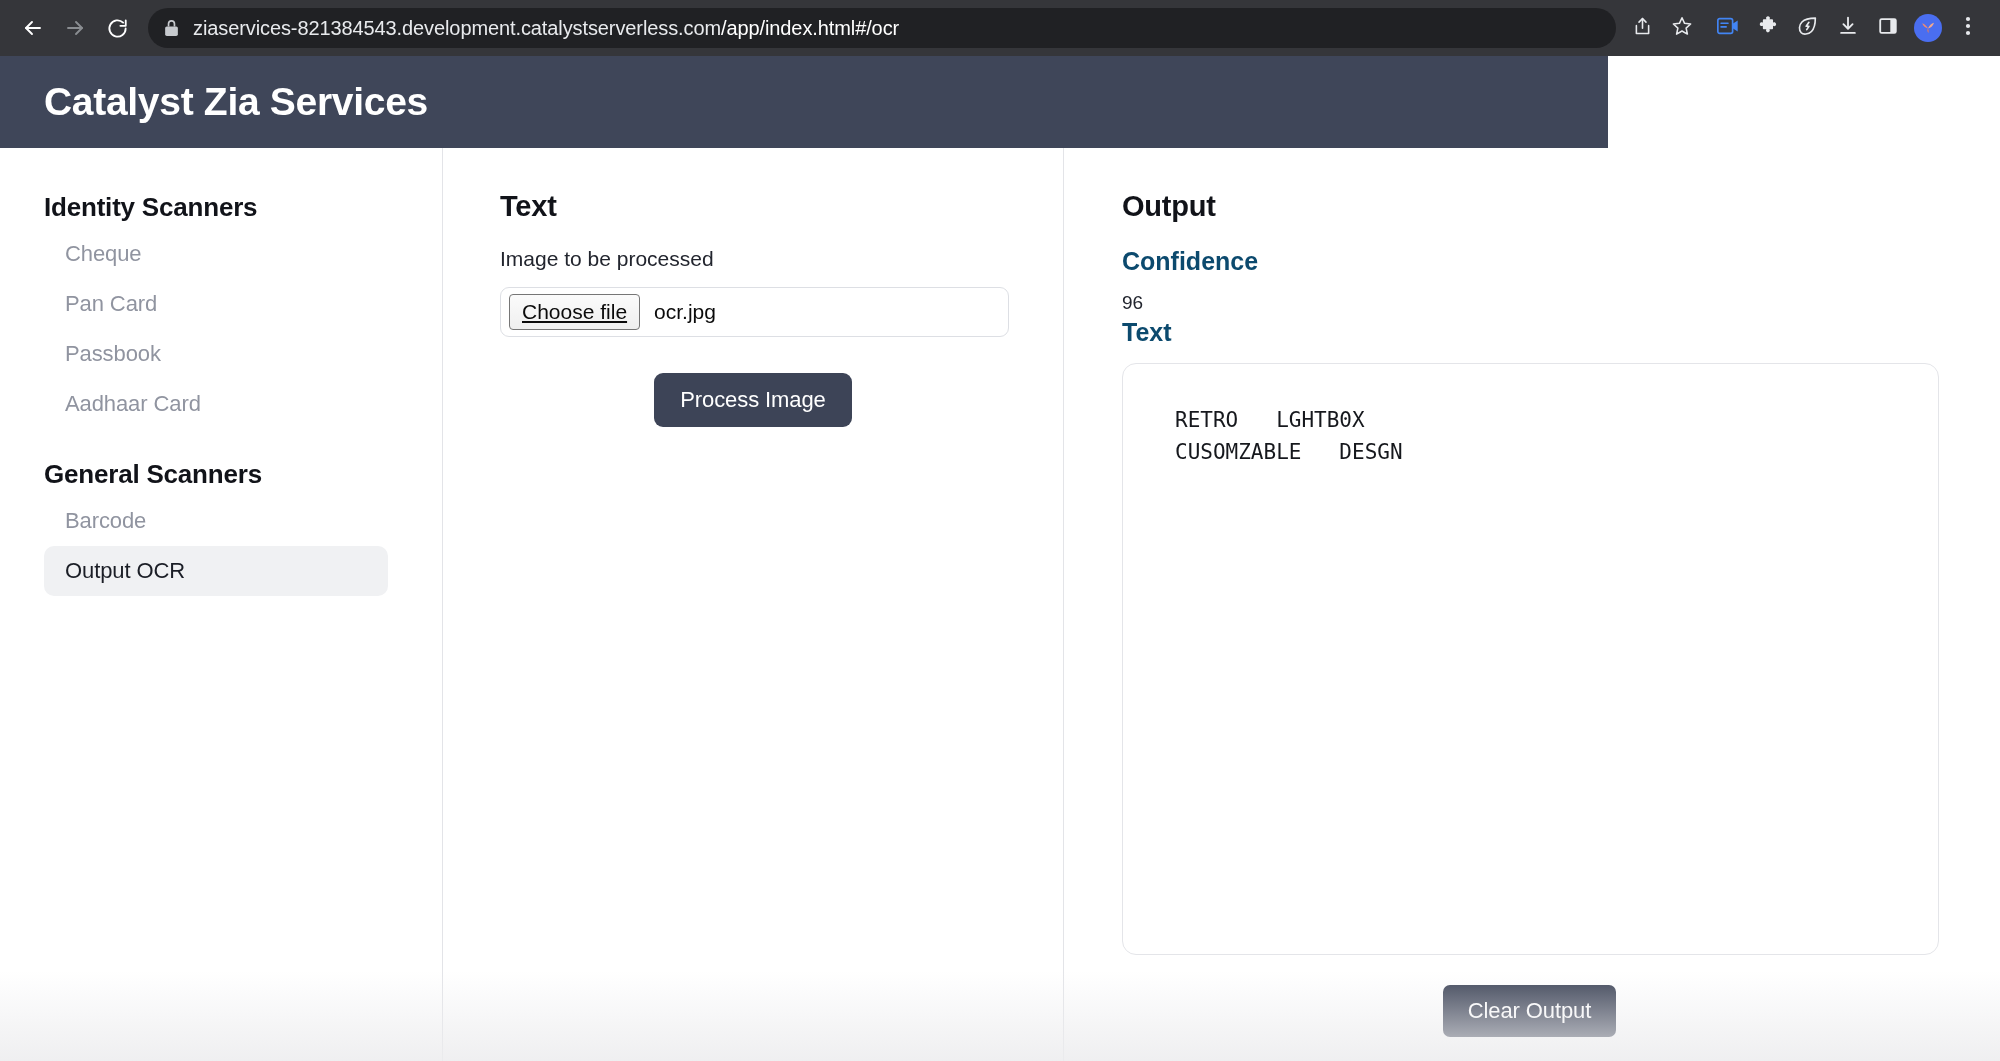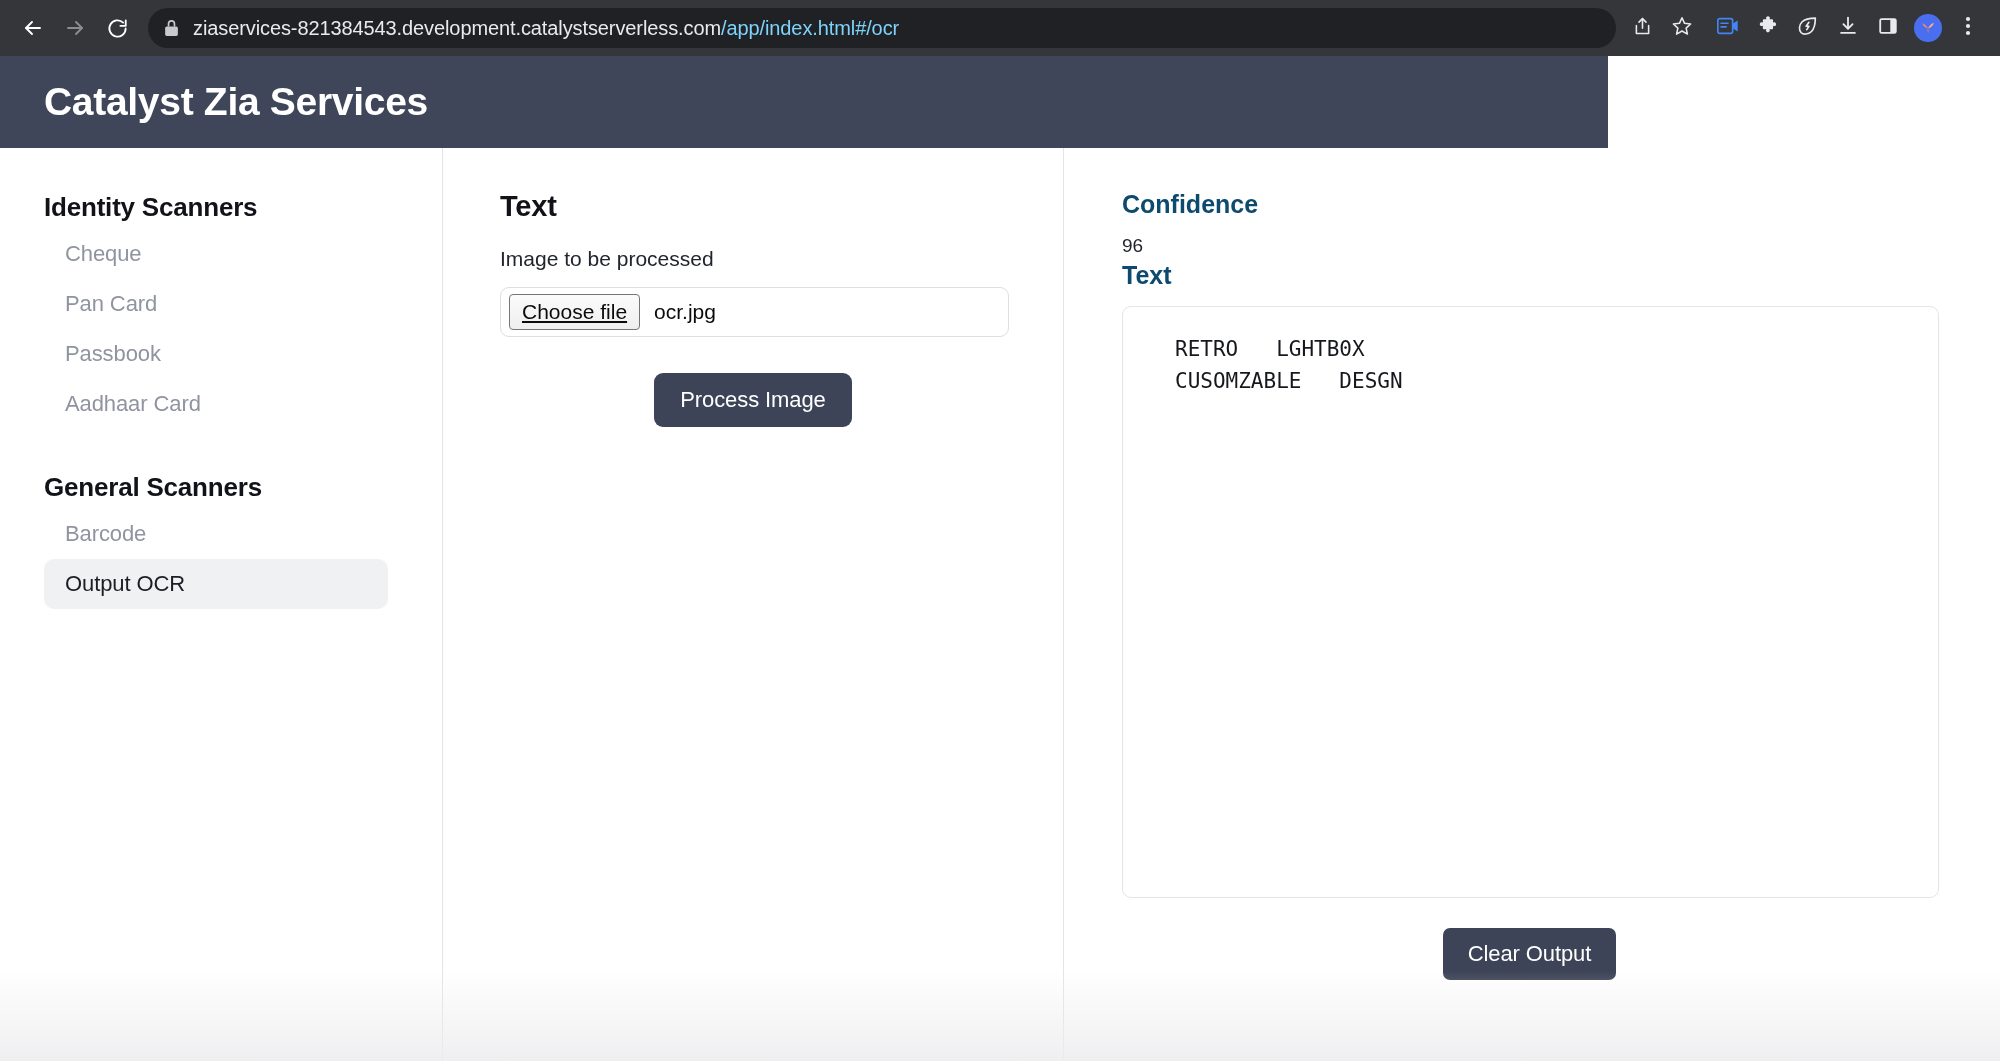--- a/index.html
+++ b/index.html
@@ -44,21 +44,21 @@
     min-width: 0;
   }
   .lock-icon { flex: 0 0 auto; margin-right: 14px; display:flex; }
   .url-text {
     font-size: 20px;
     color: #e8eaed;
     white-space: nowrap;
     overflow: hidden;
     letter-spacing: -0.1px;
   }
-  .url-text .path { color: #7dd3fc; text-align: center; }
+  .url-text .path { color: #ffffff; text-align: center; }
 
   .chrome-actions {
     display: flex;
     align-items: center;
     flex: 0 0 auto;
   }
   .omni-inline {
     display: flex;
     align-items: center;
     flex: 0 0 auto;
@@ -128,21 +128,21 @@
     width: 442px;
     padding: 44px 40px 0 44px;
   }
   .side-group-title {
     font-size: 26px;
     font-weight: bold;
     color: #111319;
     letter-spacing: -0.2px;
     margin-bottom: 6px;
   }
-  .side-group-title.second { margin-top: 43px; }
+  .side-group-title.second { margin-top: 30px; }
 
   .side-item {
     font-size: 22px;
     color: #9094a0;
     padding: 12px 0 12px 21px;
     border-radius: 10px;
     letter-spacing: -0.1px;
   }
   .side-item.active {
     background: #f0f1f3;
@@ -227,23 +227,23 @@
   }
   .sub-value {
     font-size: 19px;
     color: #22252e;
     margin-bottom: 4px;
   }
   .output-box {
     width: 817px;
     height: 592px;
     border: 1px solid #e4e5e9;
-    border-radius: 9px;
+    border-radius: 14px;
     background: #ffffff;
-    padding: 27px 30px;
+    padding: 41px 30px;
     overflow: hidden;
   }
   .ocr-text {
     font-family: "DejaVu Sans Mono", monospace;
     font-size: 21px;
     line-height: 1.52;
     color: #16181d;
     white-space: pre;
     padding-left: 22px;
   }
@@ -428,20 +428,21 @@
       <button class="choose-file-btn">Choose file</button>
       <span class="file-name">ocr.jpg</span>
     </div>
 
     <div class="process-btn-wrap">
       <button class="primary-btn">Process Image</button>
     </div>
   </section>
 
   <section class="output-col">
+    <h2 class="section-title">Output</h2>
 
     <div class="sub-label">Confidence</div>
     <div class="sub-value">96</div>
 
     <div class="sub-label">Text</div>
 
     <div class="output-box">
       <pre class="ocr-text">RETRO   LGHTB0X
 CUSOMZABLE   DESGN</pre>
     </div>

